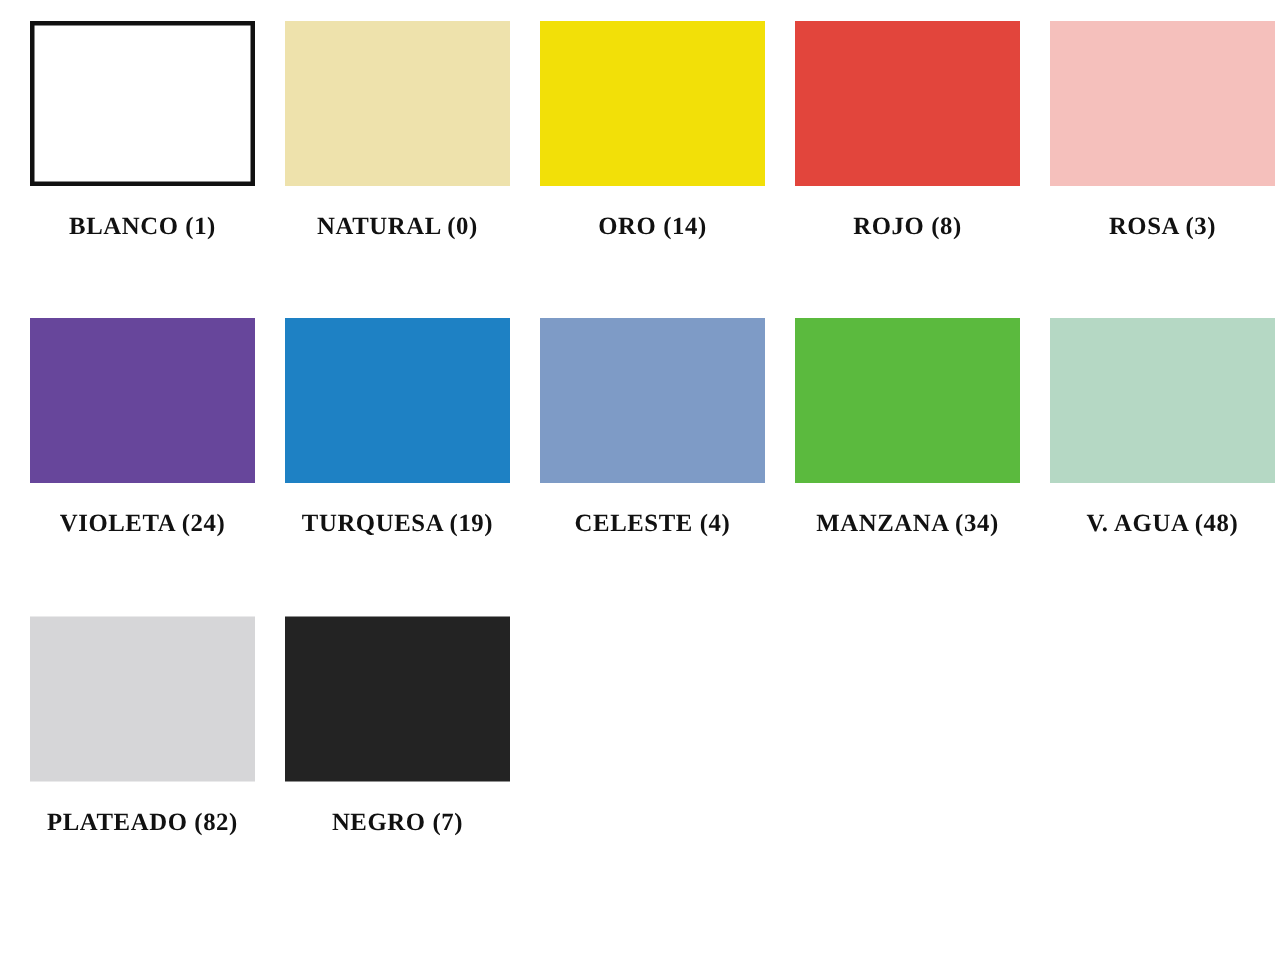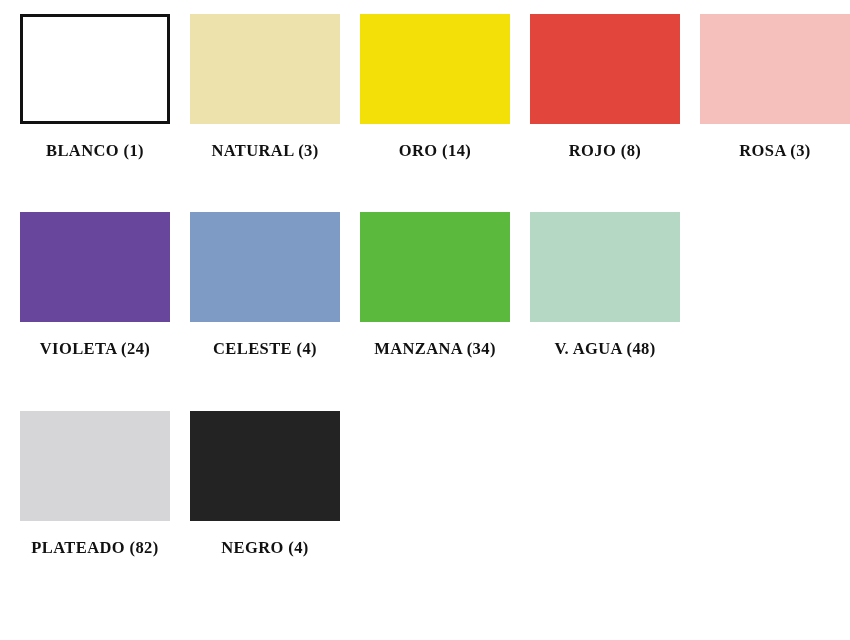--- a/index.html
+++ b/index.html
@@ -72,21 +72,21 @@
 
   <div class="row row-1">
 
     <div class="swatch-cell">
       <div class="chip bordered" style="background-color: rgb(255, 255, 255);"></div>
       <div class="chip-label">BLANCO (1)</div>
     </div>
 
     <div class="swatch-cell">
       <div class="chip" style="background-color: rgb(238, 226, 172);"></div>
-      <div class="chip-label">NATURAL (3)</div>
+      <div class="chip-label">NATURAL (0)</div>
     </div>
 
     <div class="swatch-cell">
       <div class="chip" style="background-color: rgb(242, 224, 8);"></div>
       <div class="chip-label">ORO (14)</div>
     </div>
 
     <div class="swatch-cell">
       <div class="chip" style="background-color: rgb(226, 69, 60);"></div>
       <div class="chip-label">ROJO (8)</div>
@@ -99,20 +99,24 @@
 
   </div>
 
   <div class="row row-2">
 
     <div class="swatch-cell">
       <div class="chip" style="background-color: rgb(103, 70, 155);"></div>
       <div class="chip-label">VIOLETA (24)</div>
     </div>
 
+    <div class="swatch-cell">
+      <div class="chip" style="background-color: rgb(30, 129, 196);"></div>
+      <div class="chip-label">TURQUESA (19)</div>
+    </div>
 
     <div class="swatch-cell">
       <div class="chip" style="background-color: rgb(126, 155, 198);"></div>
       <div class="chip-label">CELESTE (4)</div>
     </div>
 
     <div class="swatch-cell">
       <div class="chip" style="background-color: rgb(91, 186, 62);"></div>
       <div class="chip-label">MANZANA (34)</div>
     </div>
@@ -126,19 +130,19 @@
 
   <div class="row row-3">
 
     <div class="swatch-cell">
       <div class="chip" style="background-color: rgb(214, 214, 216);"></div>
       <div class="chip-label">PLATEADO (82)</div>
     </div>
 
     <div class="swatch-cell">
       <div class="chip" style="background-color: rgb(35, 35, 35);"></div>
-      <div class="chip-label">NEGRO (4)</div>
+      <div class="chip-label">NEGRO (7)</div>
     </div>
 
 
   </div>
 
 </div>
 
 </body></html>

